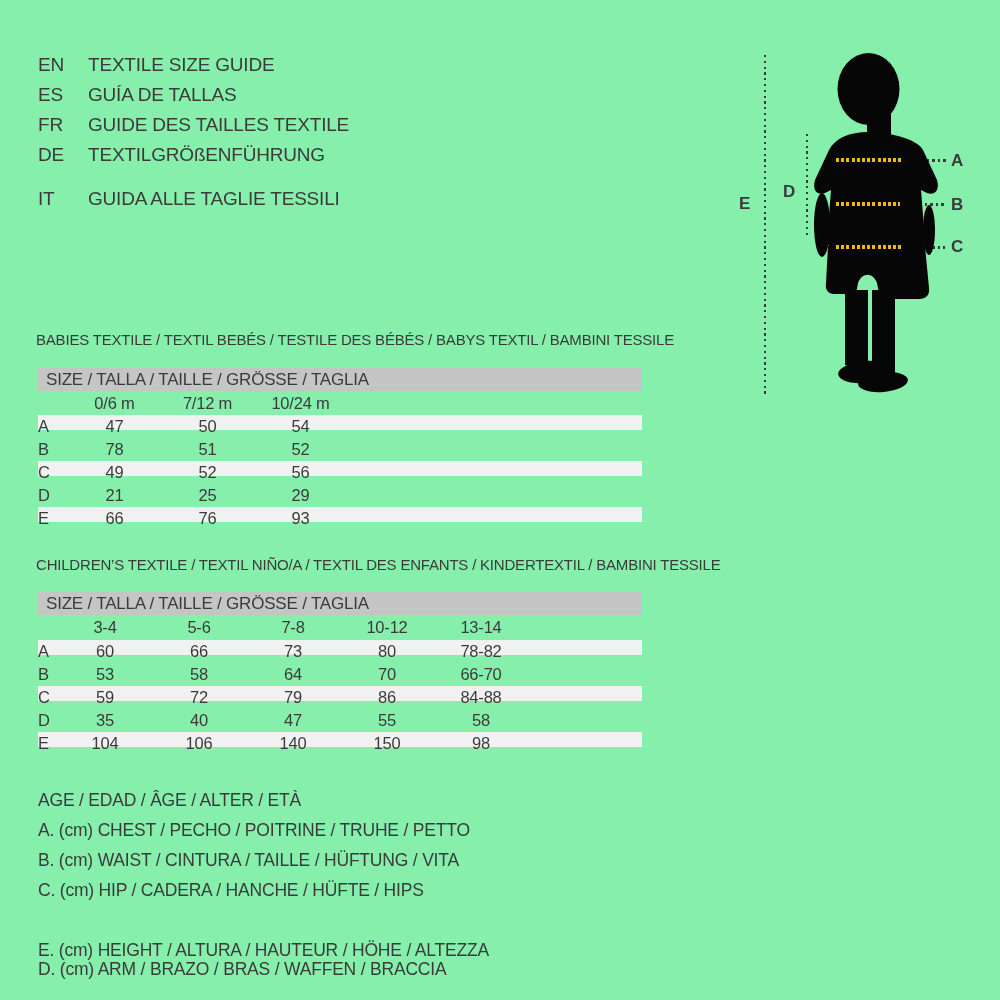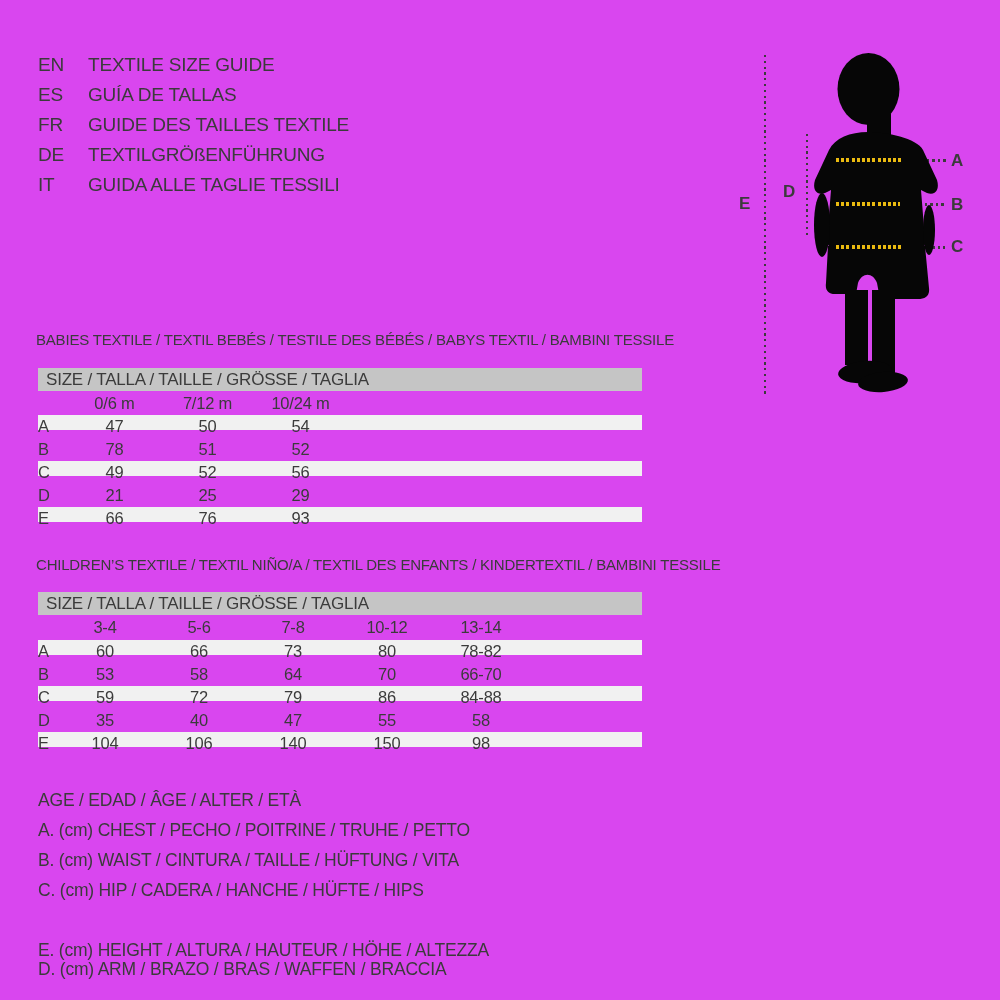--- a/index.html
+++ b/index.html
@@ -1,18 +1,18 @@
 <!DOCTYPE html>
 <html><head>
 <meta charset="utf-8">
 <style>
   html,body { margin:0; padding:0; background:#ffffff; }
   .stage {
     position:relative; width:1000px; height:1000px; overflow:hidden;
-    background:#d946ef; color:#3b3b3b;
+    background:#86efac; color:#3b3b3b;
     font-family:"Liberation Sans", sans-serif;
     letter-spacing:-0.2px;
   }
 
   
   .lang-row { position:absolute; left:38px; height:30px; line-height:30px; font-size:19px; white-space:nowrap; }
   .lang-code { display:inline-block; width:50px; }
 
   
   .sec-title { position:absolute; left:36px; font-size:15px; white-space:nowrap; }
@@ -47,21 +47,21 @@
 </head>
 <body>
 
 <div class="stage">
 
   <div>
     <div class="lang-row" style="top:50px"><span class="lang-code">EN</span><span>TEXTILE SIZE GUIDE</span></div>
     <div class="lang-row" style="top:80px"><span class="lang-code">ES</span><span>GUÍA DE TALLAS</span></div>
     <div class="lang-row" style="top:110px"><span class="lang-code">FR</span><span>GUIDE DES TAILLES TEXTILE</span></div>
     <div class="lang-row" style="top:140px"><span class="lang-code">DE</span><span>TEXTILGRÖßENFÜHRUNG</span></div>
-    <div class="lang-row" style="top:170px"><span class="lang-code">IT</span><span>GUIDA ALLE TAGLIE TESSILI</span></div>
+    <div class="lang-row" style="top:184px"><span class="lang-code">IT</span><span>GUIDA ALLE TAGLIE TESSILI</span></div>
   </div>
 
   <div>
     <svg class="fig-svg" width="150" height="370" viewBox="0 0 150 370" aria-hidden="true">
       <g fill="#060606">
         <ellipse cx="63.5" cy="49" rx="31" ry="36"></ellipse>
         <rect x="62" y="74" width="24" height="26"></rect>
         <path d="M63,92 C45,92 30,98 24,110 L10,140 C7,150 12,156 20,153 L26,150
                  L22,200 C22,206 26,209 32,209 L112,209 C118,209 121,206 120,200
                  L116,150 L122,153 C130,156 135,150 132,140 L118,110 C112,98 81,92 63,92 Z"></path>

